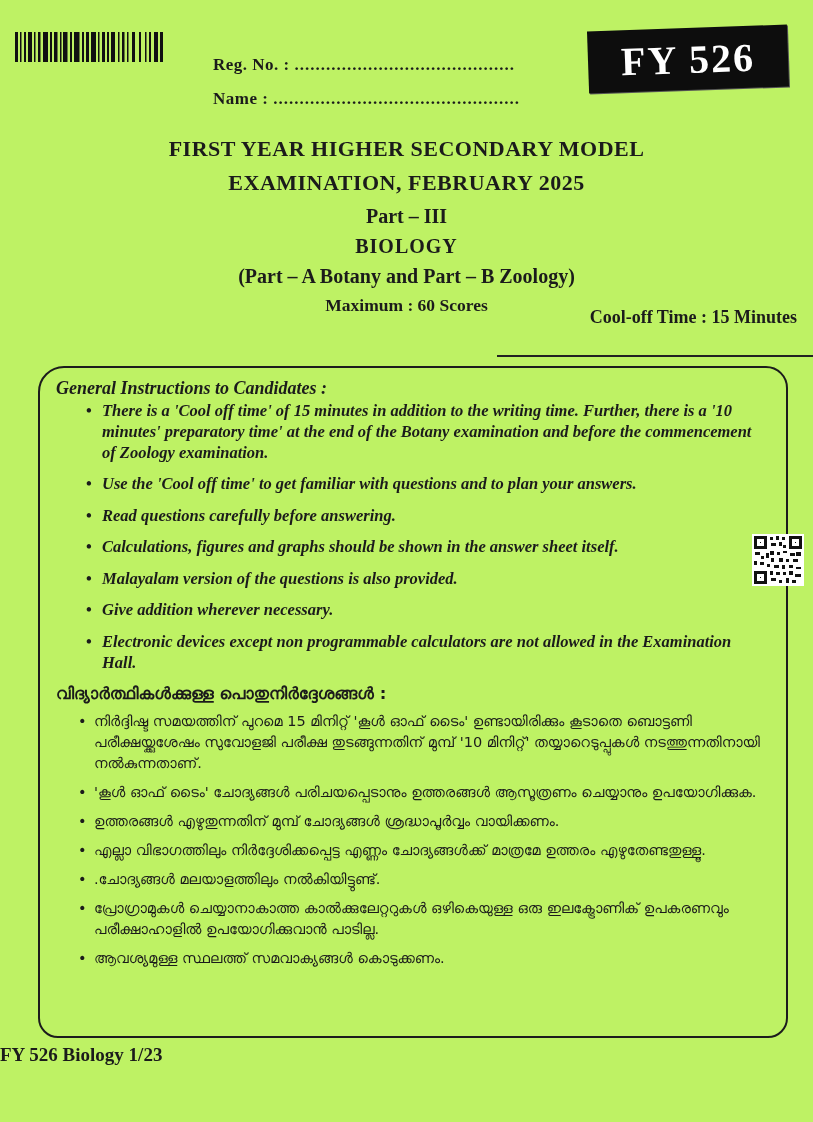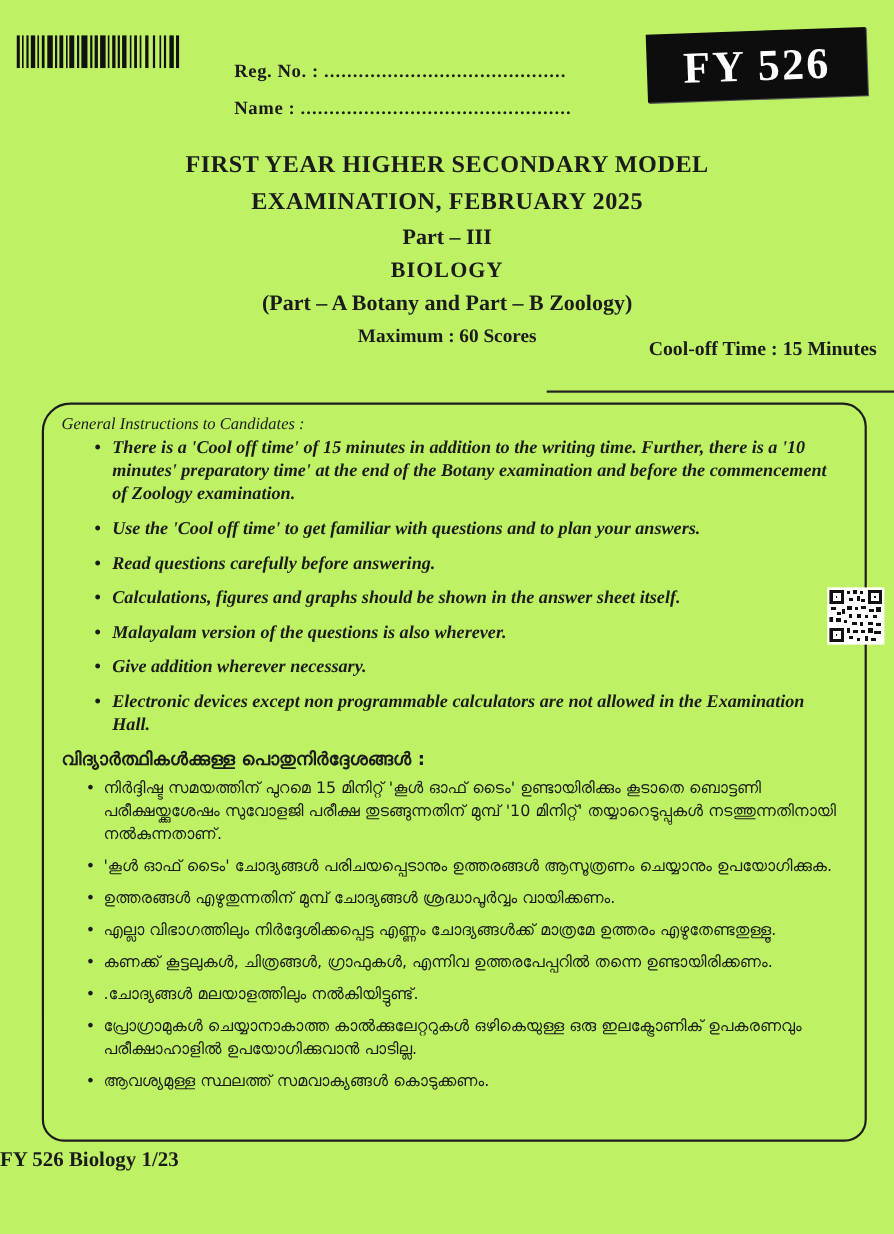--- a/index.html
+++ b/index.html
@@ -41,21 +41,21 @@
   .cool-underline{position:absolute;left:497px;top:355px;width:316px;height:0;border-top:2px solid #222;}
   
   .instr-box{
     position:absolute;left:38px;top:366px;width:750px;height:672px;
     border:2.5px solid #1c1c1c;
     border-radius:26px 22px 20px 20px;
     padding:10px 14px 8px 14px;
     box-sizing:border-box;
     overflow:hidden;
   }
-  .instr-heading-en{font-weight:normal;font-style:italic;font-size:15px;margin:0 0 2px 2px;}
+  .instr-heading-en{font-weight:bold;font-style:italic;font-size:18px;margin:0 0 2px 2px;}
   ul.instr{list-style:none;margin:0;padding:0;}
   ul.instr-en{font-weight:bold;font-style:italic;font-size:16.5px;line-height:1.27;margin-bottom:6px;}
   ul.instr-en li{position:relative;padding-left:48px;padding-right:8px;margin-bottom:10.5px;}
   ul.instr-en li::before{content:"•";position:absolute;left:32px;top:0;font-style:normal;}
   .instr-heading-ml{font-weight:bold;font-size:16.5px;margin:4px 0 8px 2px;font-family:"DejaVu Sans",sans-serif;}
   ul.instr-ml{font-size:14.5px;line-height:1.45;font-family:"DejaVu Sans",sans-serif;}
   ul.instr-ml li{position:relative;padding-left:40px;padding-right:4px;margin-bottom:8px;}
   ul.instr-ml li::before{content:"•";position:absolute;left:24px;top:0;}
   
   .qr{position:absolute;left:752px;top:534px;width:52px;height:52px;background:#fff;padding:2px;box-sizing:border-box;}
@@ -133,31 +133,30 @@
   </div>
   <div class="cool-underline"></div>
 
   <div class="instr-box">
     <div class="instr-heading-en">General Instructions to Candidates :</div>
     <ul class="instr instr-en">
       <li>There is a 'Cool off time' of 15 minutes in addition to the writing time. Further, there is a '10 minutes' preparatory time' at the end of the Botany examination and before the commencement of Zoology examination.</li>
       <li>Use the 'Cool off time' to get familiar with questions and to plan your answers.</li>
       <li>Read questions carefully before answering.</li>
       <li>Calculations, figures and graphs should be shown in the answer sheet itself.</li>
-      <li>Malayalam version of the questions is also wherever.</li>
+      <li>Malayalam version of the questions is also provided.</li>
       <li>Give addition wherever necessary.</li>
       <li>Electronic devices except non programmable calculators are not allowed in the Examination Hall.</li>
     </ul>
     <div class="instr-heading-ml">വിദ്യാർത്ഥികൾക്കുള്ള പൊതുനിർദ്ദേശങ്ങൾ :</div>
     <ul class="instr instr-ml">
       <li>നിർദ്ദിഷ്ട സമയത്തിന് പുറമെ 15 മിനിറ്റ് 'കൂൾ ഓഫ് ടൈം' ഉണ്ടായിരിക്കും കൂടാതെ ബൊട്ടണി പരീക്ഷയ്ക്കുശേഷം സുവോളജി പരീക്ഷ തുടങ്ങുന്നതിന് മുമ്പ് '10 മിനിറ്റ്' തയ്യാറെടുപ്പുകൾ നടത്തുന്നതിനായി നൽകുന്നതാണ്.</li>
       <li>'കൂൾ ഓഫ് ടൈം' ചോദ്യങ്ങൾ പരിചയപ്പെടാനും ഉത്തരങ്ങൾ ആസൂത്രണം ചെയ്യാനും ഉപയോഗിക്കുക.</li>
       <li>ഉത്തരങ്ങൾ എഴുതുന്നതിന് മുമ്പ് ചോദ്യങ്ങൾ ശ്രദ്ധാപൂർവ്വം വായിക്കണം.</li>
       <li>എല്ലാ വിഭാഗത്തിലും നിർദ്ദേശിക്കപ്പെട്ട എണ്ണം ചോദ്യങ്ങൾക്ക് മാത്രമേ ഉത്തരം എഴുതേണ്ടതുള്ളൂ.</li>
-      <li>കണക്ക് കൂട്ടലുകൾ, ചിത്രങ്ങൾ, ഗ്രാഫുകൾ, എന്നിവ ഉത്തരപേപ്പറിൽ തന്നെ ഉണ്ടായിരിക്കണം.</li>
       <li>.ചോദ്യങ്ങൾ മലയാളത്തിലും നൽകിയിട്ടുണ്ട്.</li>
       <li>പ്രോഗ്രാമുകൾ ചെയ്യാനാകാത്ത കാൽക്കുലേറ്ററുകൾ ഒഴികെയുള്ള ഒരു ഇലക്ട്രോണിക് ഉപകരണവും പരീക്ഷാഹാളിൽ ഉപയോഗിക്കുവാൻ പാടില്ല.</li>
       <li>ആവശ്യമുള്ള സ്ഥലത്ത് സമവാക്യങ്ങൾ കൊടുക്കണം.</li>
     </ul>
   </div>
 
   <div class="qr">
     <svg viewBox="0 0 33 33" xmlns="http://www.w3.org/2000/svg" shape-rendering="crispEdges">
       <rect width="33" height="33" fill="#fff"></rect>
       <g fill="#111">

